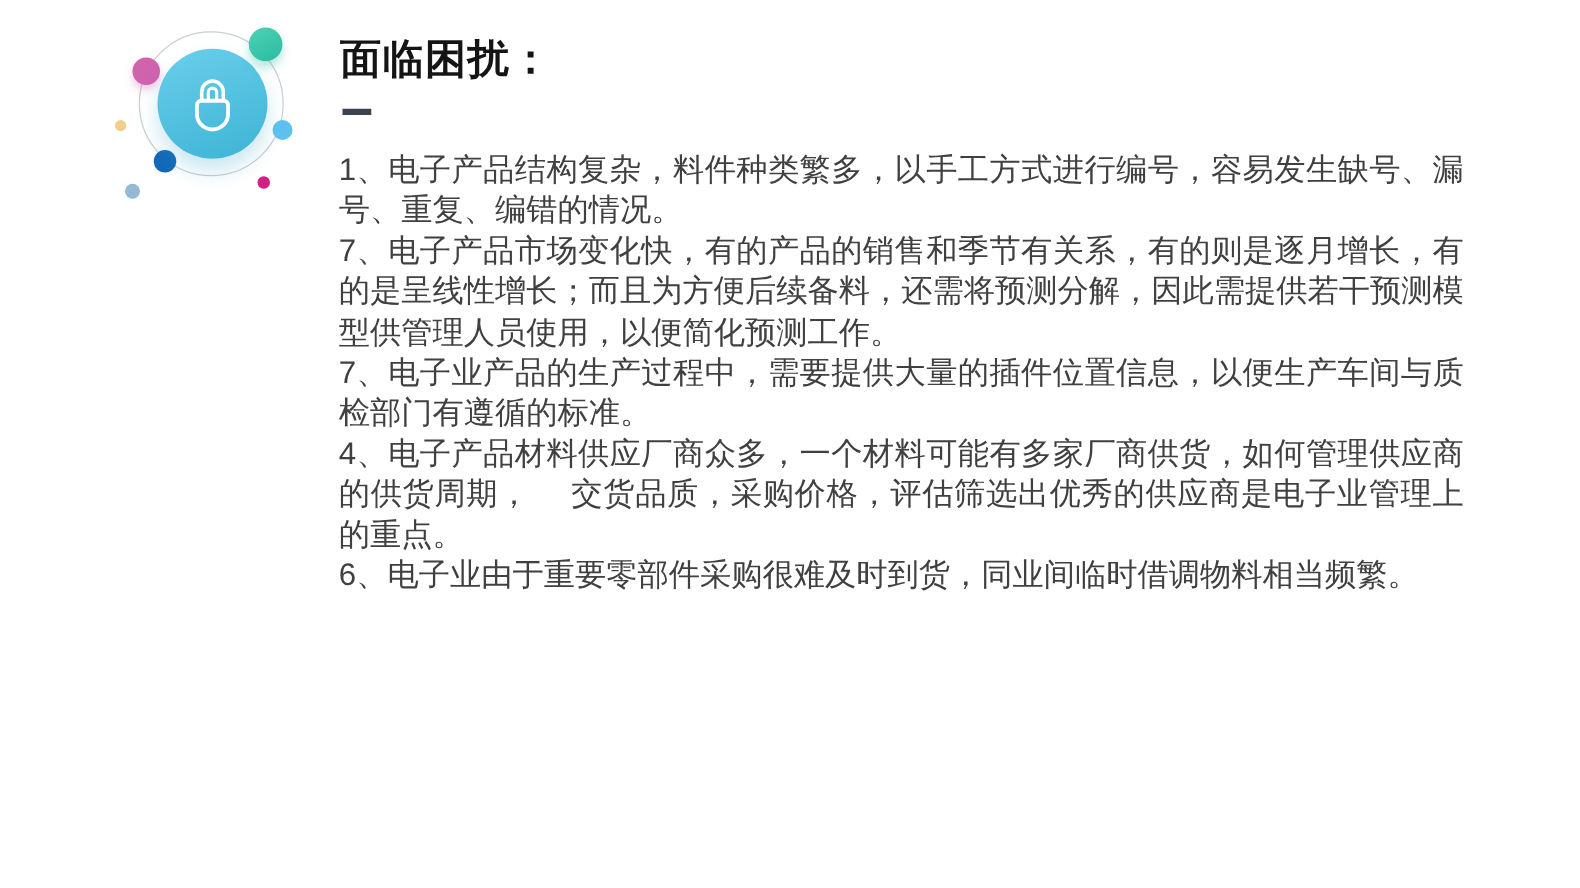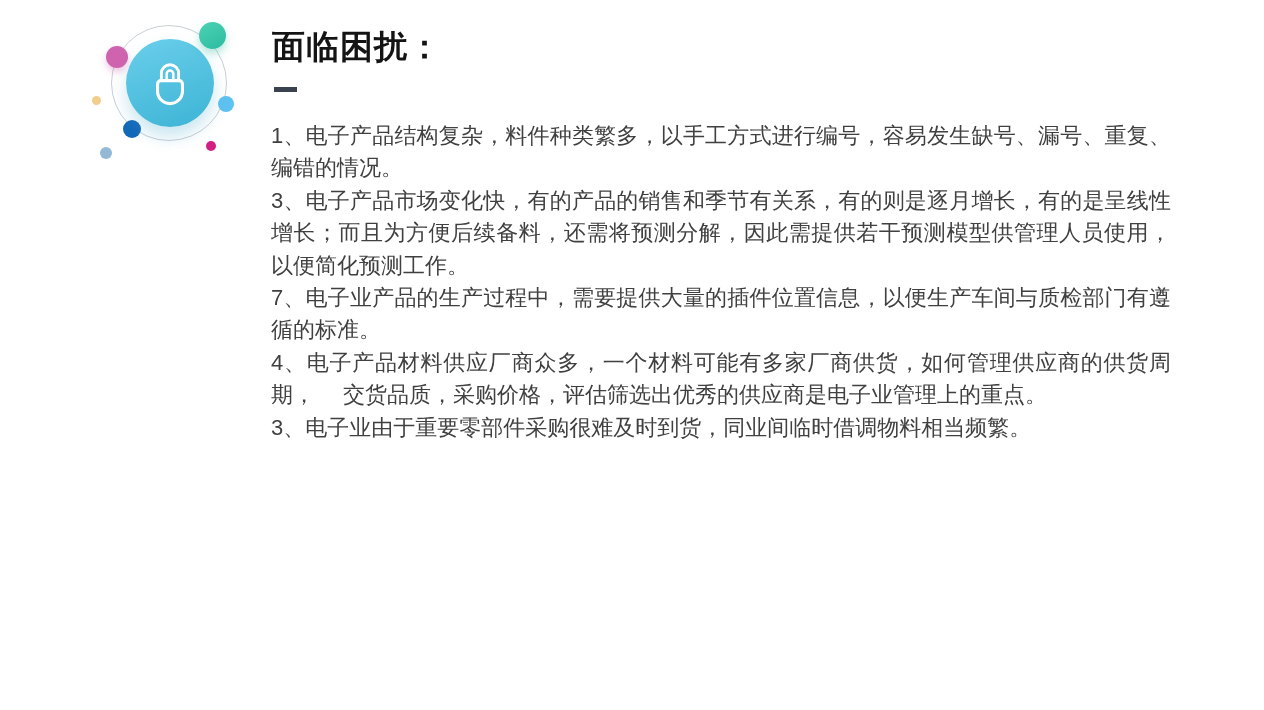--- a/index.html
+++ b/index.html
@@ -43,21 +43,21 @@
     color:#141414;letter-spacing:1px;
   }
   .title-underline{
     position:absolute;left:274px;top:87px;width:23px;height:5px;
     background:#39424e;
   }
 
   
   .content{
     position:absolute;left:271px;top:120px;width:900px;
-    font-size:22px;line-height:32.4px;color:#404040;
+    font-size:25px;line-height:32.4px;color:#404040;
     text-align:justify;
   }
   .content p{margin:0;padding:0;}
 </style>
 </head>
 <body>
 
 <div class="slide">
 
   <div class="deco">
@@ -76,19 +76,19 @@
       </svg>
     </div>
     <span class="dot dot-teal"></span>
   </div>
 
   <h1 class="title">面临困扰：</h1>
   <div class="title-underline"></div>
 
   <div class="content">
     <p>1、电子产品结构复杂，料件种类繁多，以手工方式进行编号，容易发生缺号、漏号、重复、编错的情况。</p>
-    <p>3、电子产品市场变化快，有的产品的销售和季节有关系，有的则是逐月增长，有的是呈线性增长；而且为方便后续备料，还需将预测分解，因此需提供若干预测模型供管理人员使用，以便简化预测工作。</p>
+    <p>7、电子产品市场变化快，有的产品的销售和季节有关系，有的则是逐月增长，有的是呈线性增长；而且为方便后续备料，还需将预测分解，因此需提供若干预测模型供管理人员使用，以便简化预测工作。</p>
     <p>7、电子业产品的生产过程中，需要提供大量的插件位置信息，以便生产车间与质检部门有遵循的标准。</p>
     <p>4、电子产品材料供应厂商众多，一个材料可能有多家厂商供货，如何管理供应商的供货周期，　 交货品质，采购价格，评估筛选出优秀的供应商是电子业管理上的重点。</p>
-    <p>3、电子业由于重要零部件采购很难及时到货，同业间临时借调物料相当频繁。</p>
+    <p>6、电子业由于重要零部件采购很难及时到货，同业间临时借调物料相当频繁。</p>
   </div>
 
 </div>
 
 </body></html>

